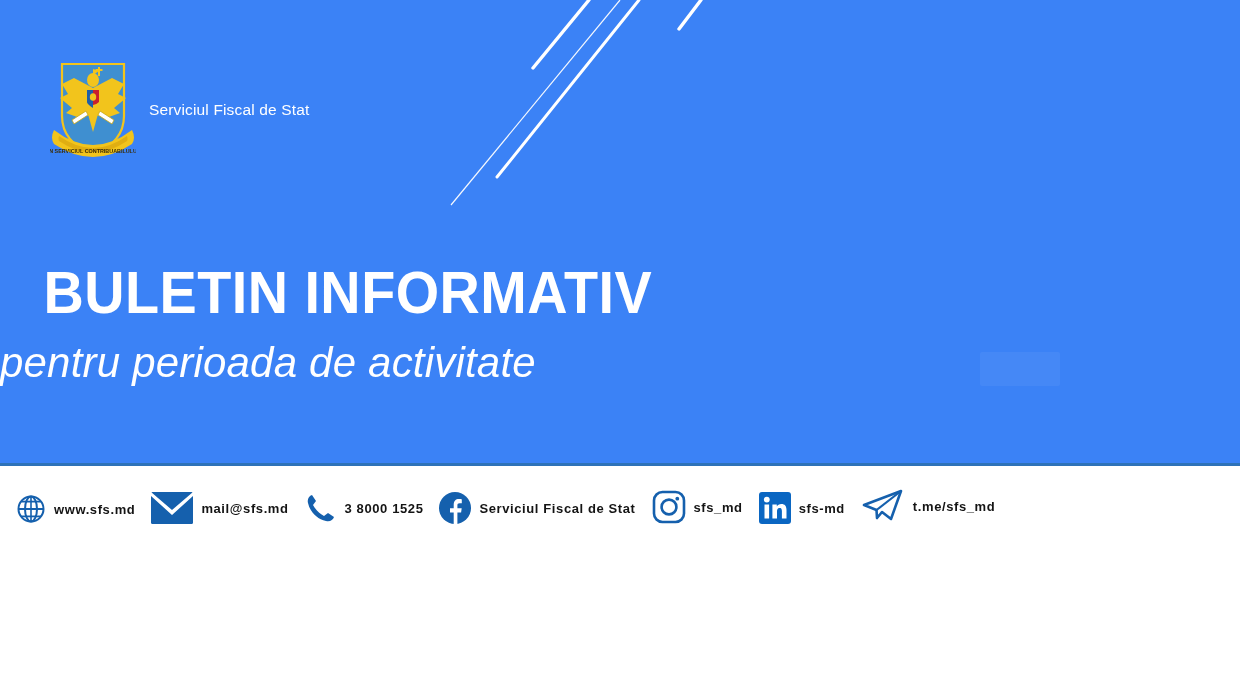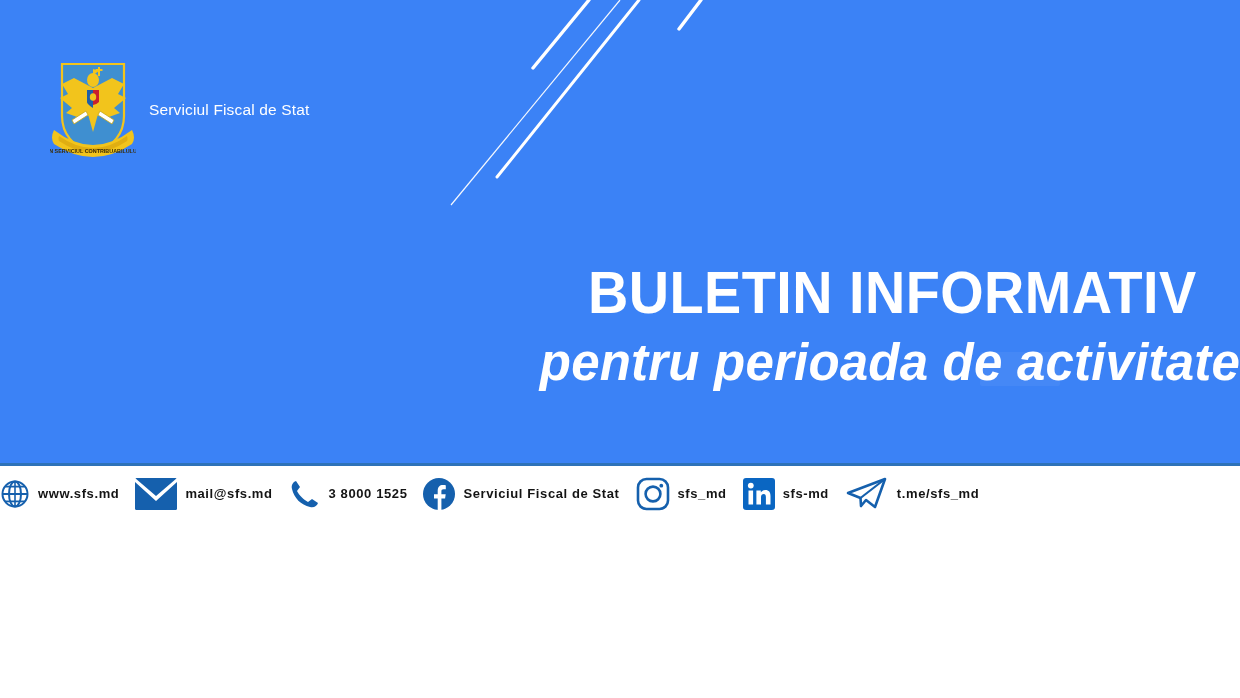--- a/index.html
+++ b/index.html
@@ -59,56 +59,57 @@
     letter-spacing: 0.15px;
     white-space: nowrap;
   }
 
   
   .title-block {
     position: absolute;
     left: 0;
     top: 258px;
     width: 1240px;
-    text-align: right;
+    text-align: left;
     color: #ffffff;
   }
   .title-main {
     font-family: "Liberation Sans Narrow", "Liberation Sans", sans-serif;
     font-weight: 700;
     font-size: 60px;
     line-height: 70px;
     letter-spacing: 0.5px;
     transform: scaleX(0.93);
     transform-origin: center center;
     white-space: nowrap;
   }
   .title-sub {
     font-family: "Liberation Sans", sans-serif;
     font-style: italic;
-    font-weight: 700;
-    font-size: 51px;
+    font-weight: 400;
+    font-size: 42px;
     line-height: 70px;
     letter-spacing: 0.2px;
     white-space: nowrap;
   }
   .title-sub.line2 {
     line-height: 72px;
   }
 
   
   .footer {
     position: absolute;
     left: 0;
     bottom: 0;
     width: 1240px;
     height: 61px;
     background: #ffffff;
     display: flex;
-    align-items: center;
+    align-items: flex-end;
+    padding-left: 16px;
     box-sizing: border-box;
   }
   .footer::before {
     content: "";
     position: absolute;
     left: 0; top: 0;
     width: 1240px;
     height: 3px;
     background: #2e72b8;
   }

